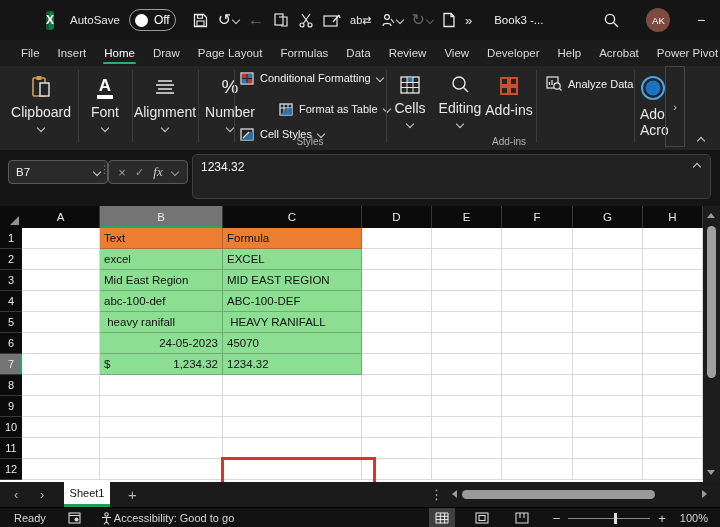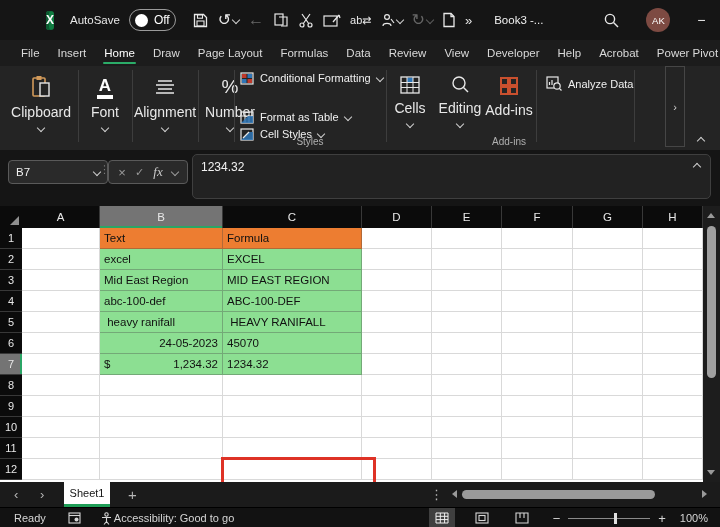--- a/index.html
+++ b/index.html
@@ -244,21 +244,21 @@
     <svg width="14" height="13" viewBox="0 0 14 13">
         <rect x="1" y="1" width="12" height="11" fill="none" stroke="#e8e8e8" stroke-width="1.2"></rect>
         <rect x="2" y="2" width="4.5" height="4" fill="#c0392b"></rect>
         <rect x="7.5" y="2" width="4.5" height="4" fill="#2e75b6"></rect>
         <rect x="2" y="7" width="4.5" height="4" fill="#2e75b6"></rect>
         <rect x="7.5" y="7" width="4.5" height="4" fill="#c0392b"></rect>
       </svg>
     <span>Conditional Formatting</span>
     <span class="chev"></span>
   </div>
-  <div class="stylebtn" style="top:39px;">
+  <div class="stylebtn" style="top:31px;margin-left:39px;">
     <svg width="14" height="13" viewBox="0 0 14 13">
         <rect x="1" y="1" width="12" height="11" fill="none" stroke="#e8e8e8" stroke-width="1.2"></rect>
         <path d="M1 5h12M5 1v11M9 1v11" stroke="#e8e8e8" stroke-width="1"></path>
         <path d="M1 12L8 5h5v7z" fill="#2e75b6" opacity=".85"></path>
       </svg>
     <span>Format as Table</span>
     <span class="chev"></span>
   </div>
   <div class="stylebtn" style="top:56px;">
     <svg width="14" height="13" viewBox="0 0 14 13">
@@ -307,20 +307,28 @@
     <svg width="16" height="15" viewBox="0 0 16 15">
         <rect x="1" y="1" width="11" height="11" fill="none" stroke="#e8e8e8" stroke-width="1.2"></rect>
         <path d="M3.5 9V6M6 9V4M8.5 9V7" stroke="#e8e8e8" stroke-width="1.2"></path>
         <circle cx="11" cy="10" r="3.2" fill="#242424" stroke="#e8e8e8" stroke-width="1.2"></circle>
         <path d="M13.3 12.3L15.5 14.5" stroke="#e8e8e8" stroke-width="1.2"></path>
       </svg>
     <span>Analyze Data</span>
   </div>
   <div class="rsep" style="left:634px;"></div>
 
+  <div class="rgroup" style="left:638px;width:30px;overflow:hidden;align-items:flex-start;">
+    <svg width="26" height="26" viewBox="0 0 26 26" style="margin-left:2px;">
+        <circle cx="13" cy="13" r="11" fill="none" stroke="#4aa3e0" stroke-width="2"></circle>
+        <circle cx="13" cy="13" r="7.5" fill="#1a73c4"></circle>
+      </svg>
+    <span class="glabel" style="margin-left:2px;">Ado</span>
+    <span class="glabel" style="margin-top:0;margin-left:2px;">Acrob</span>
+  </div>
   <div class="scrollcol">›</div>
   <span class="chev up" style="position:absolute;right:16px;bottom:6px;"></span>
 </div>
 
 <div class="fbar">
   <div class="namebox">
     <span>B7</span>
     <span class="chev"></span>
   </div>
   <div class="fbar-dots">⋮</div>

